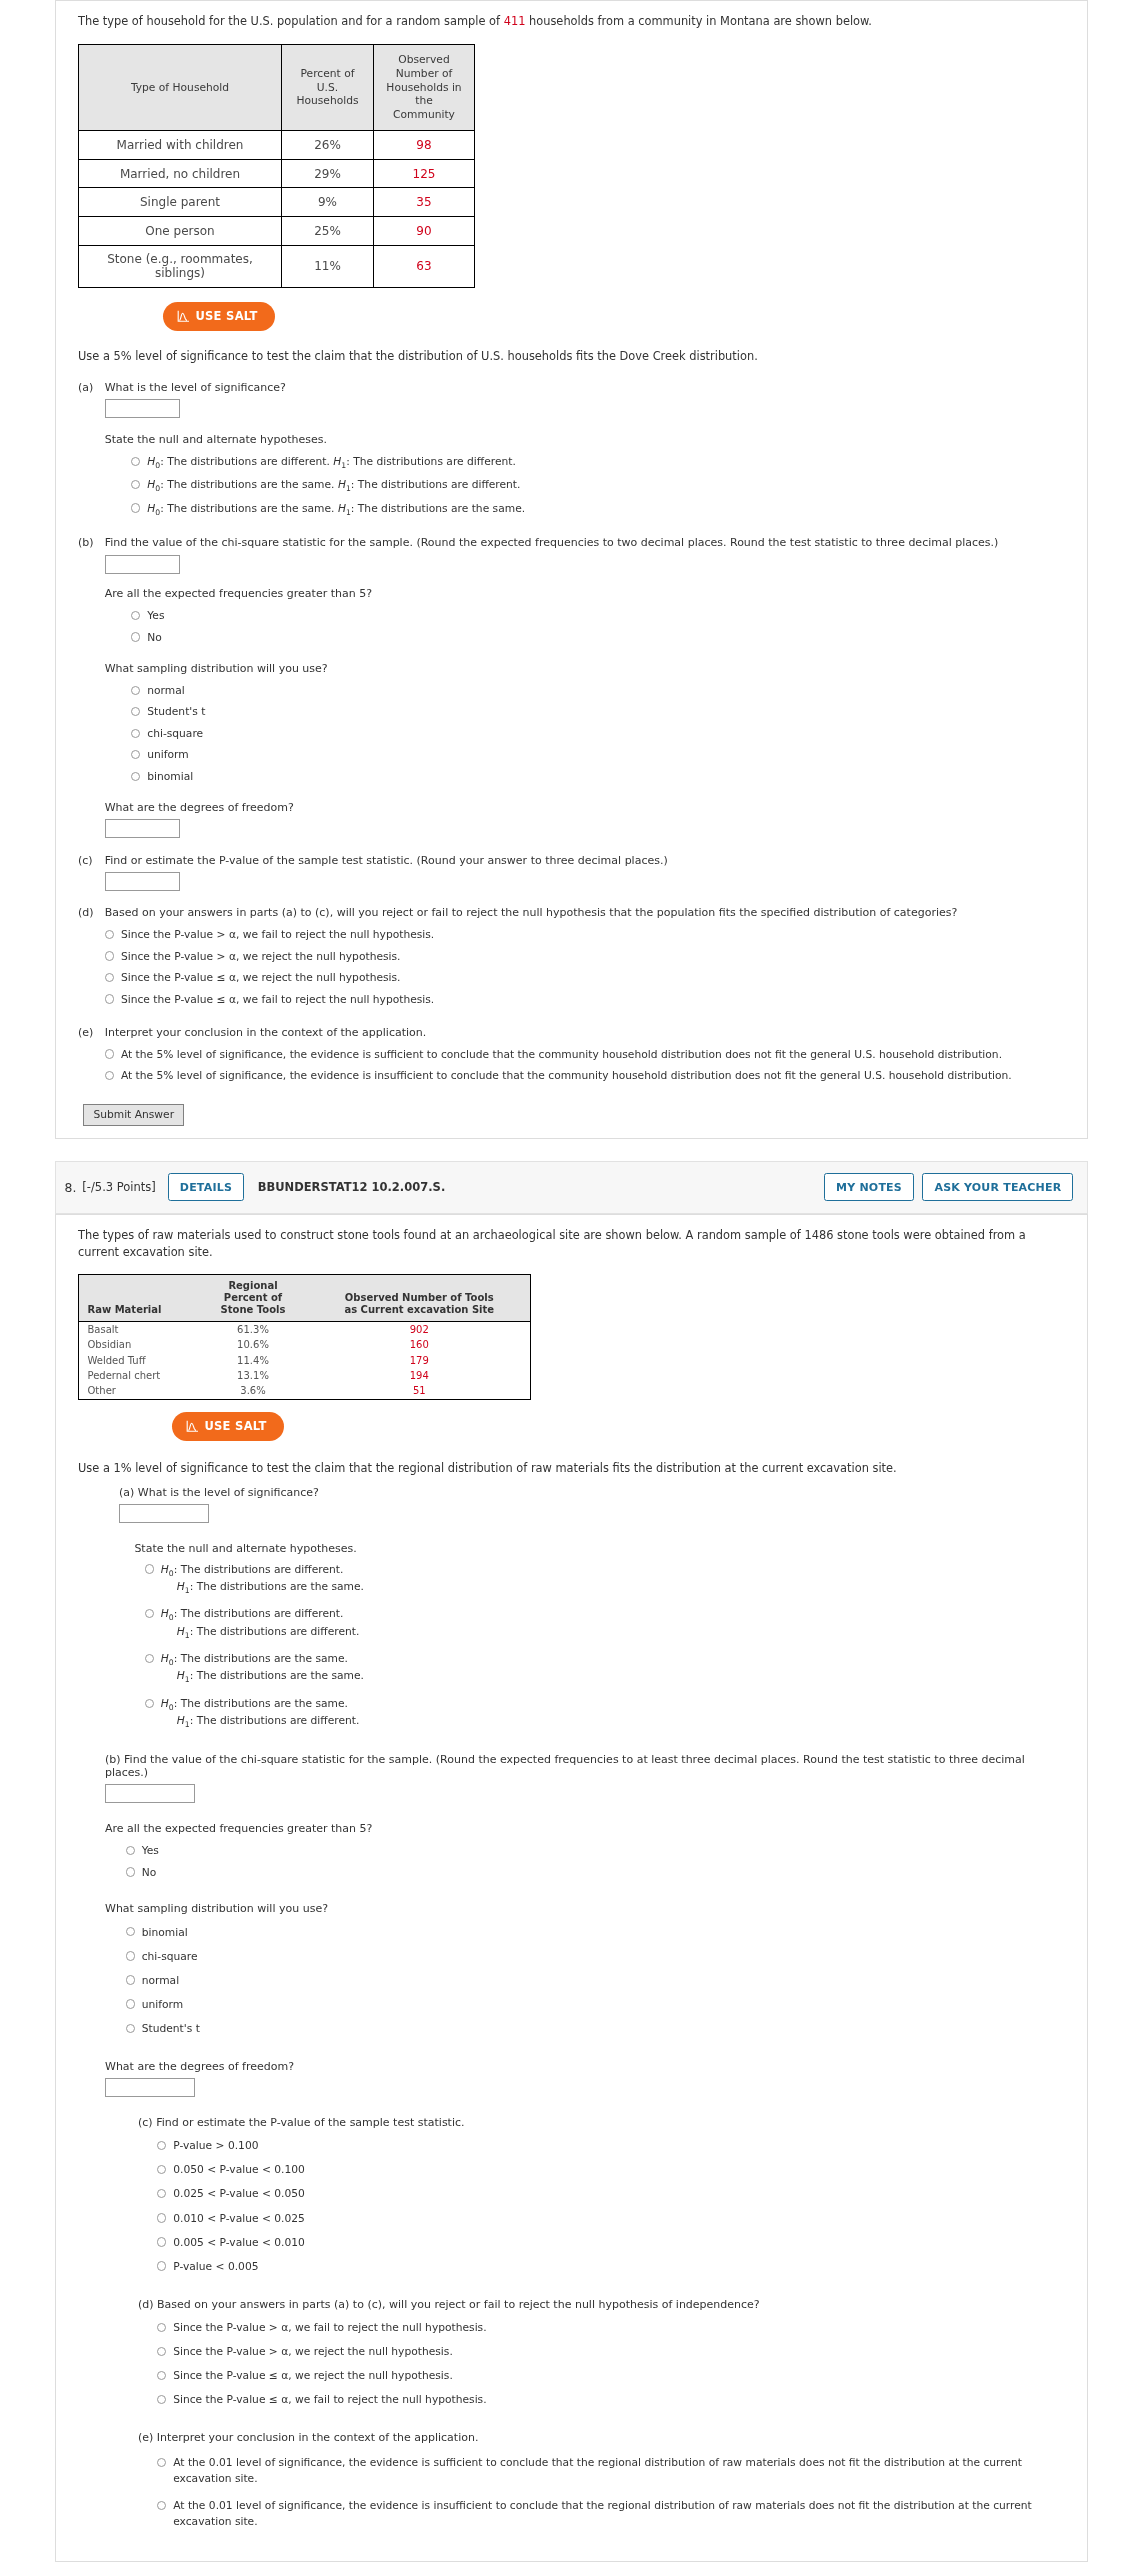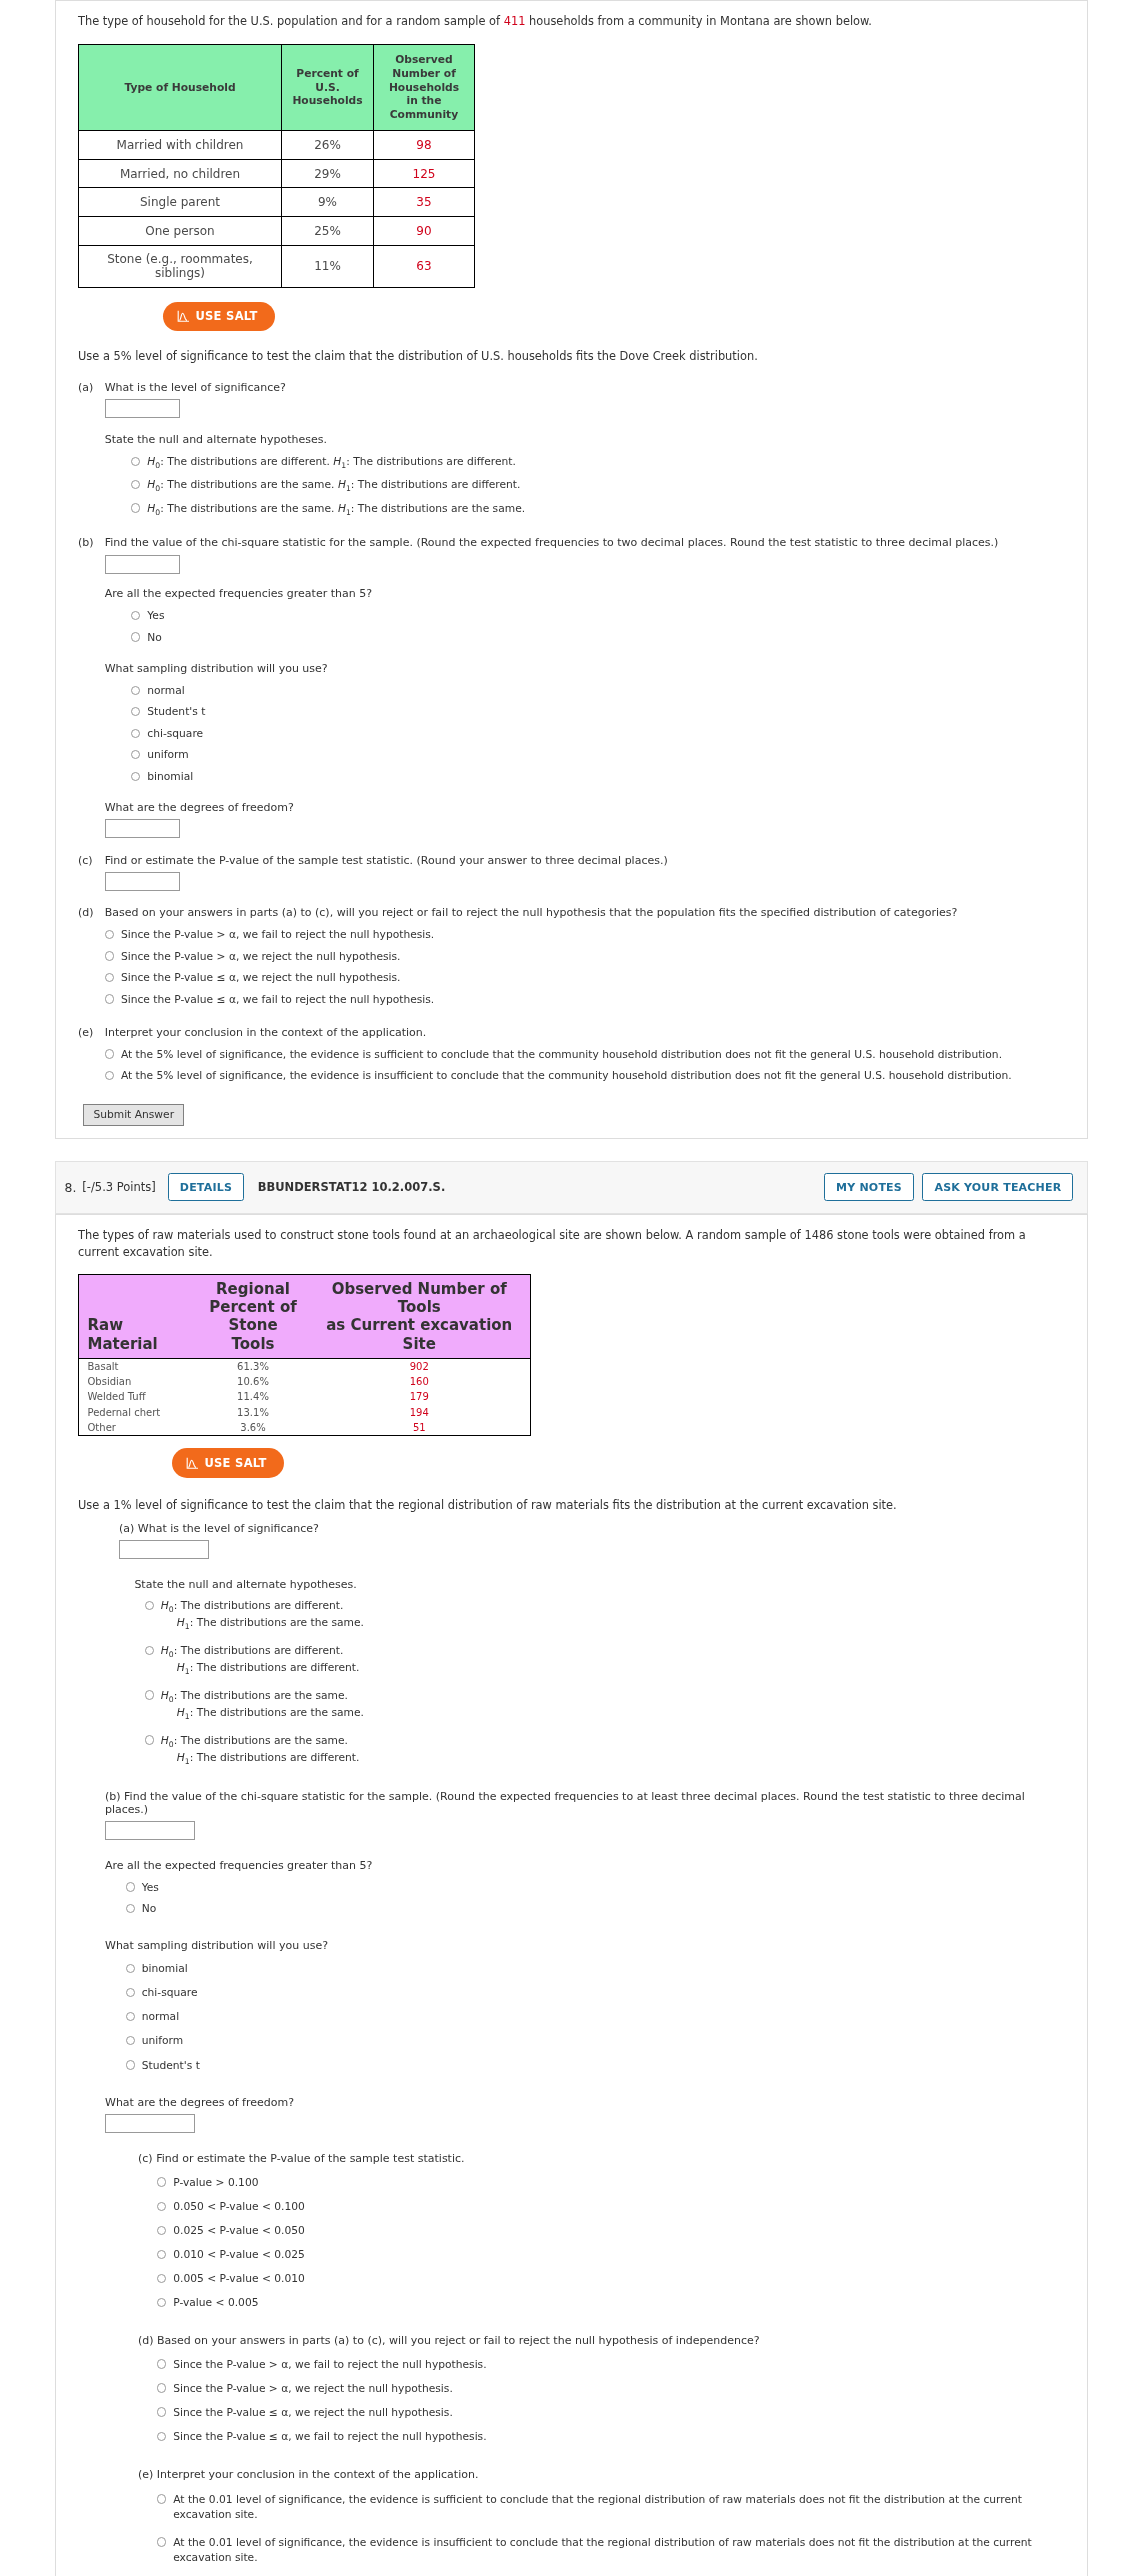--- a/index.html
+++ b/index.html
@@ -60,45 +60,45 @@
 
   
   table.datatable {
     border-collapse: collapse;
     margin: 13.6px 0 0 0;
     background: #fff;
   }
   
   .t7 { border: 0.9px solid #000; margin-left: 67px; }
   .t7 th {
-    background: #86efac;
+    background: #e5e5e5;
     color: #3a3a3a;
     font-size: 10.7px;
-    font-weight: bold;
+    font-weight: normal;
     padding: 8.5px 10.2px;
     border: 0.9px solid #000;
     line-height: 1.28;
     text-align: center;
     vertical-align: middle;
   }
   .t7 td {
     font-size: 12px;
     padding: 6.8px 10.2px;
     border: 0.9px solid #000;
     text-align: center;
     color: #4a4a4a;
   }
   .t7 td.num { color: #d0021b; }
 
   
   .t8 { border: 0.9px solid #000; margin-left: 94px; }
   .t8 th {
-    background: #f0abfc;
+    background: #e5e5e5;
     color: #333;
-    font-size: 15px;
+    font-size: 10px;
     font-weight: bold;
     padding: 4.3px 8.5px 5.1px 8.5px;
     line-height: 1.22;
     text-align: center;
     vertical-align: bottom;
     border: none;
     border-bottom: 0.9px solid #000;
   }
   .t8 th.left { text-align: left; }
   .t8 td {

